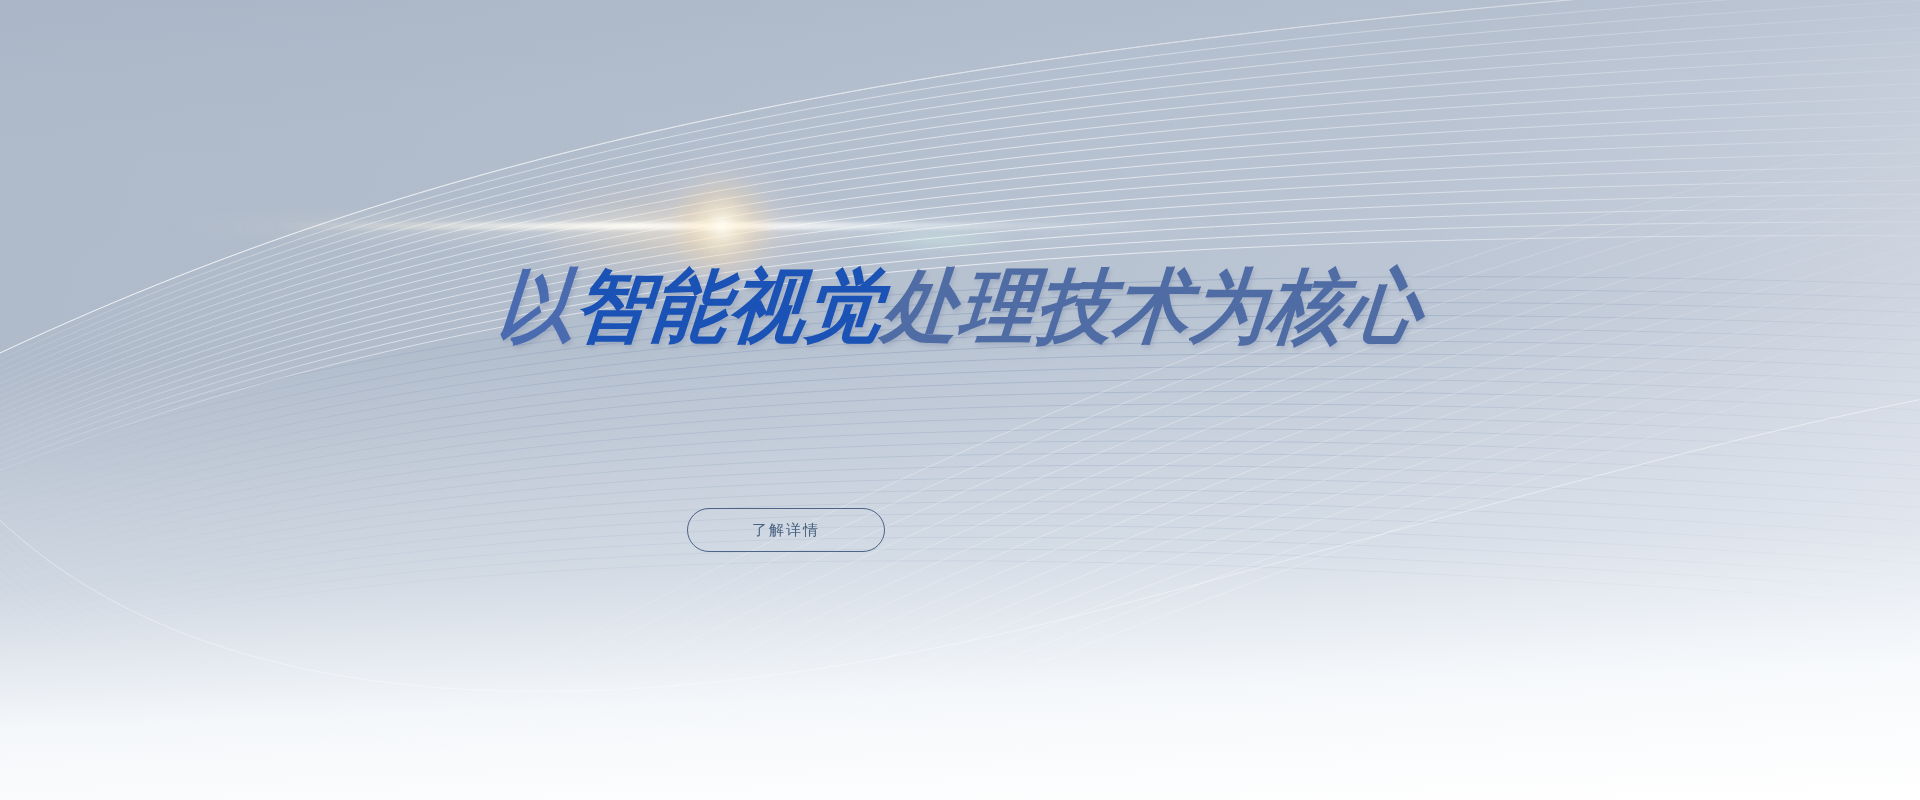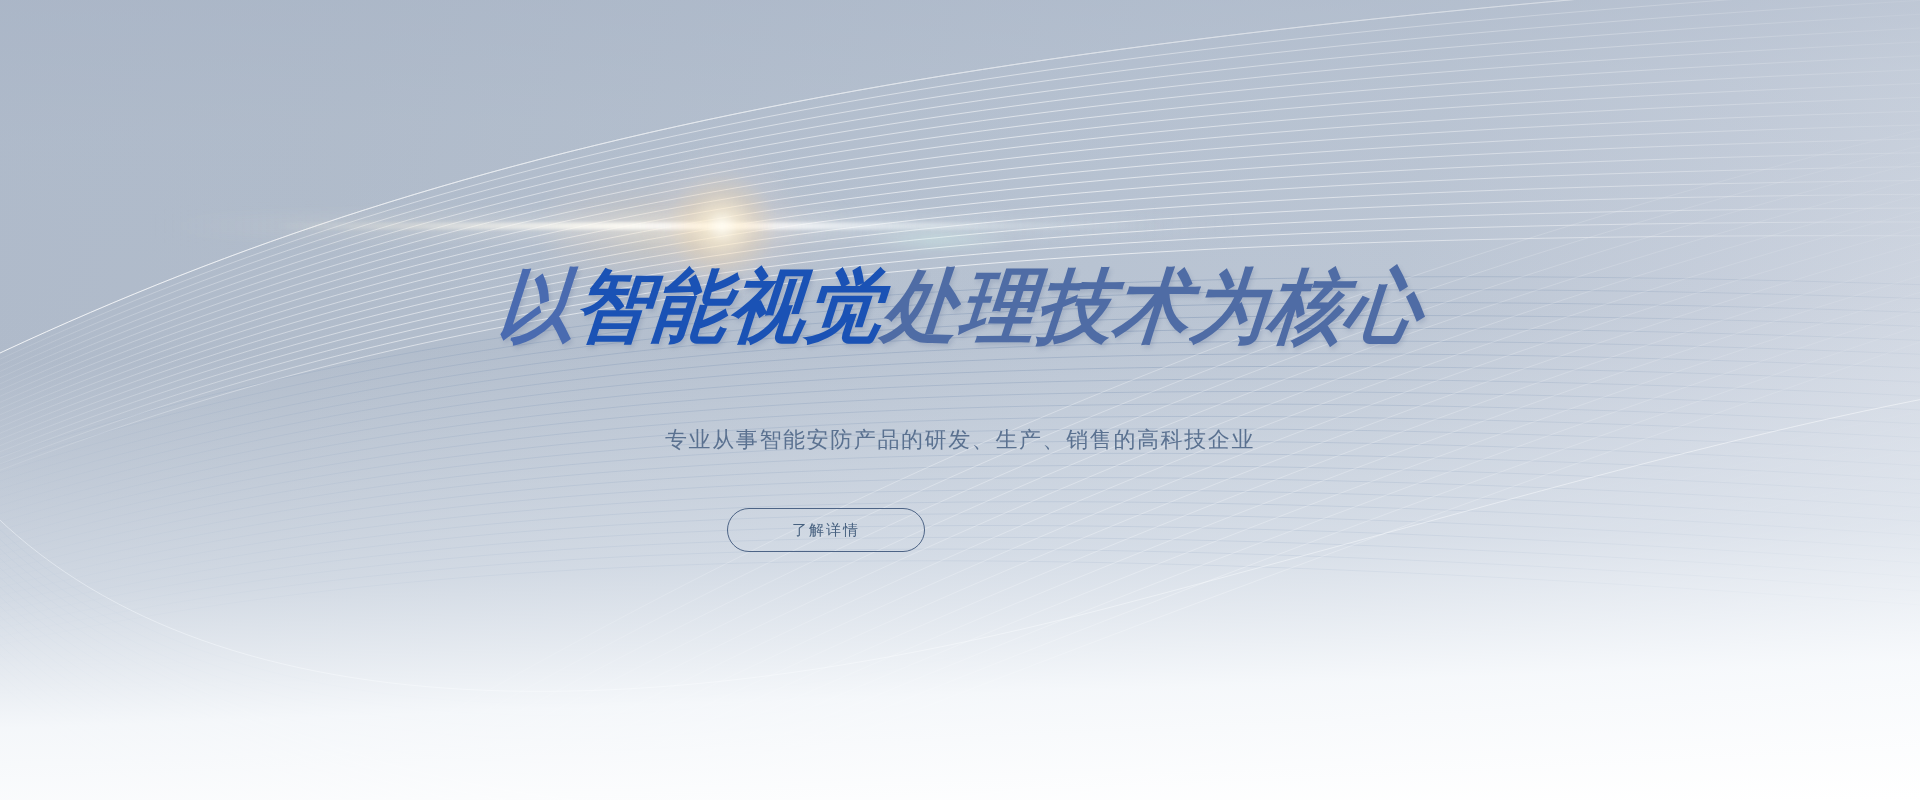--- a/index.html
+++ b/index.html
@@ -184,21 +184,20 @@
     white-space: nowrap;
   }
 
   .cta-wrap {
     position: absolute;
     top: 508px;
     left: 0;
     width: 1572px;
     display: flex;
     justify-content: center;
-    padding-left: 40px;
   }
   .cta-button {
     display: inline-flex;
     align-items: center;
     justify-content: center;
     width: 198px;
     height: 44px;
     box-sizing: border-box;
     border: 1px solid #4d6486;
     border-radius: 999px;
@@ -364,20 +363,19 @@
   <div class="flare-streak"></div>
   <div class="flare-core"></div>
   <div class="flare-teal"></div>
 
   <div class="content">
 
     <h1 class="headline">
       <span class="seg-a">以</span><span class="seg-b">智能视觉</span><span class="seg-c">处理技术为核心</span>
     </h1>
 
-    <p class="subtitle">专业从事智能安防产品的研发、生产、销售的高科技企业</p>
 
     <div class="cta-wrap">
       <button class="cta-button">了解详情</button>
     </div>
 
   </div>
 </div>
 
 </body></html>

